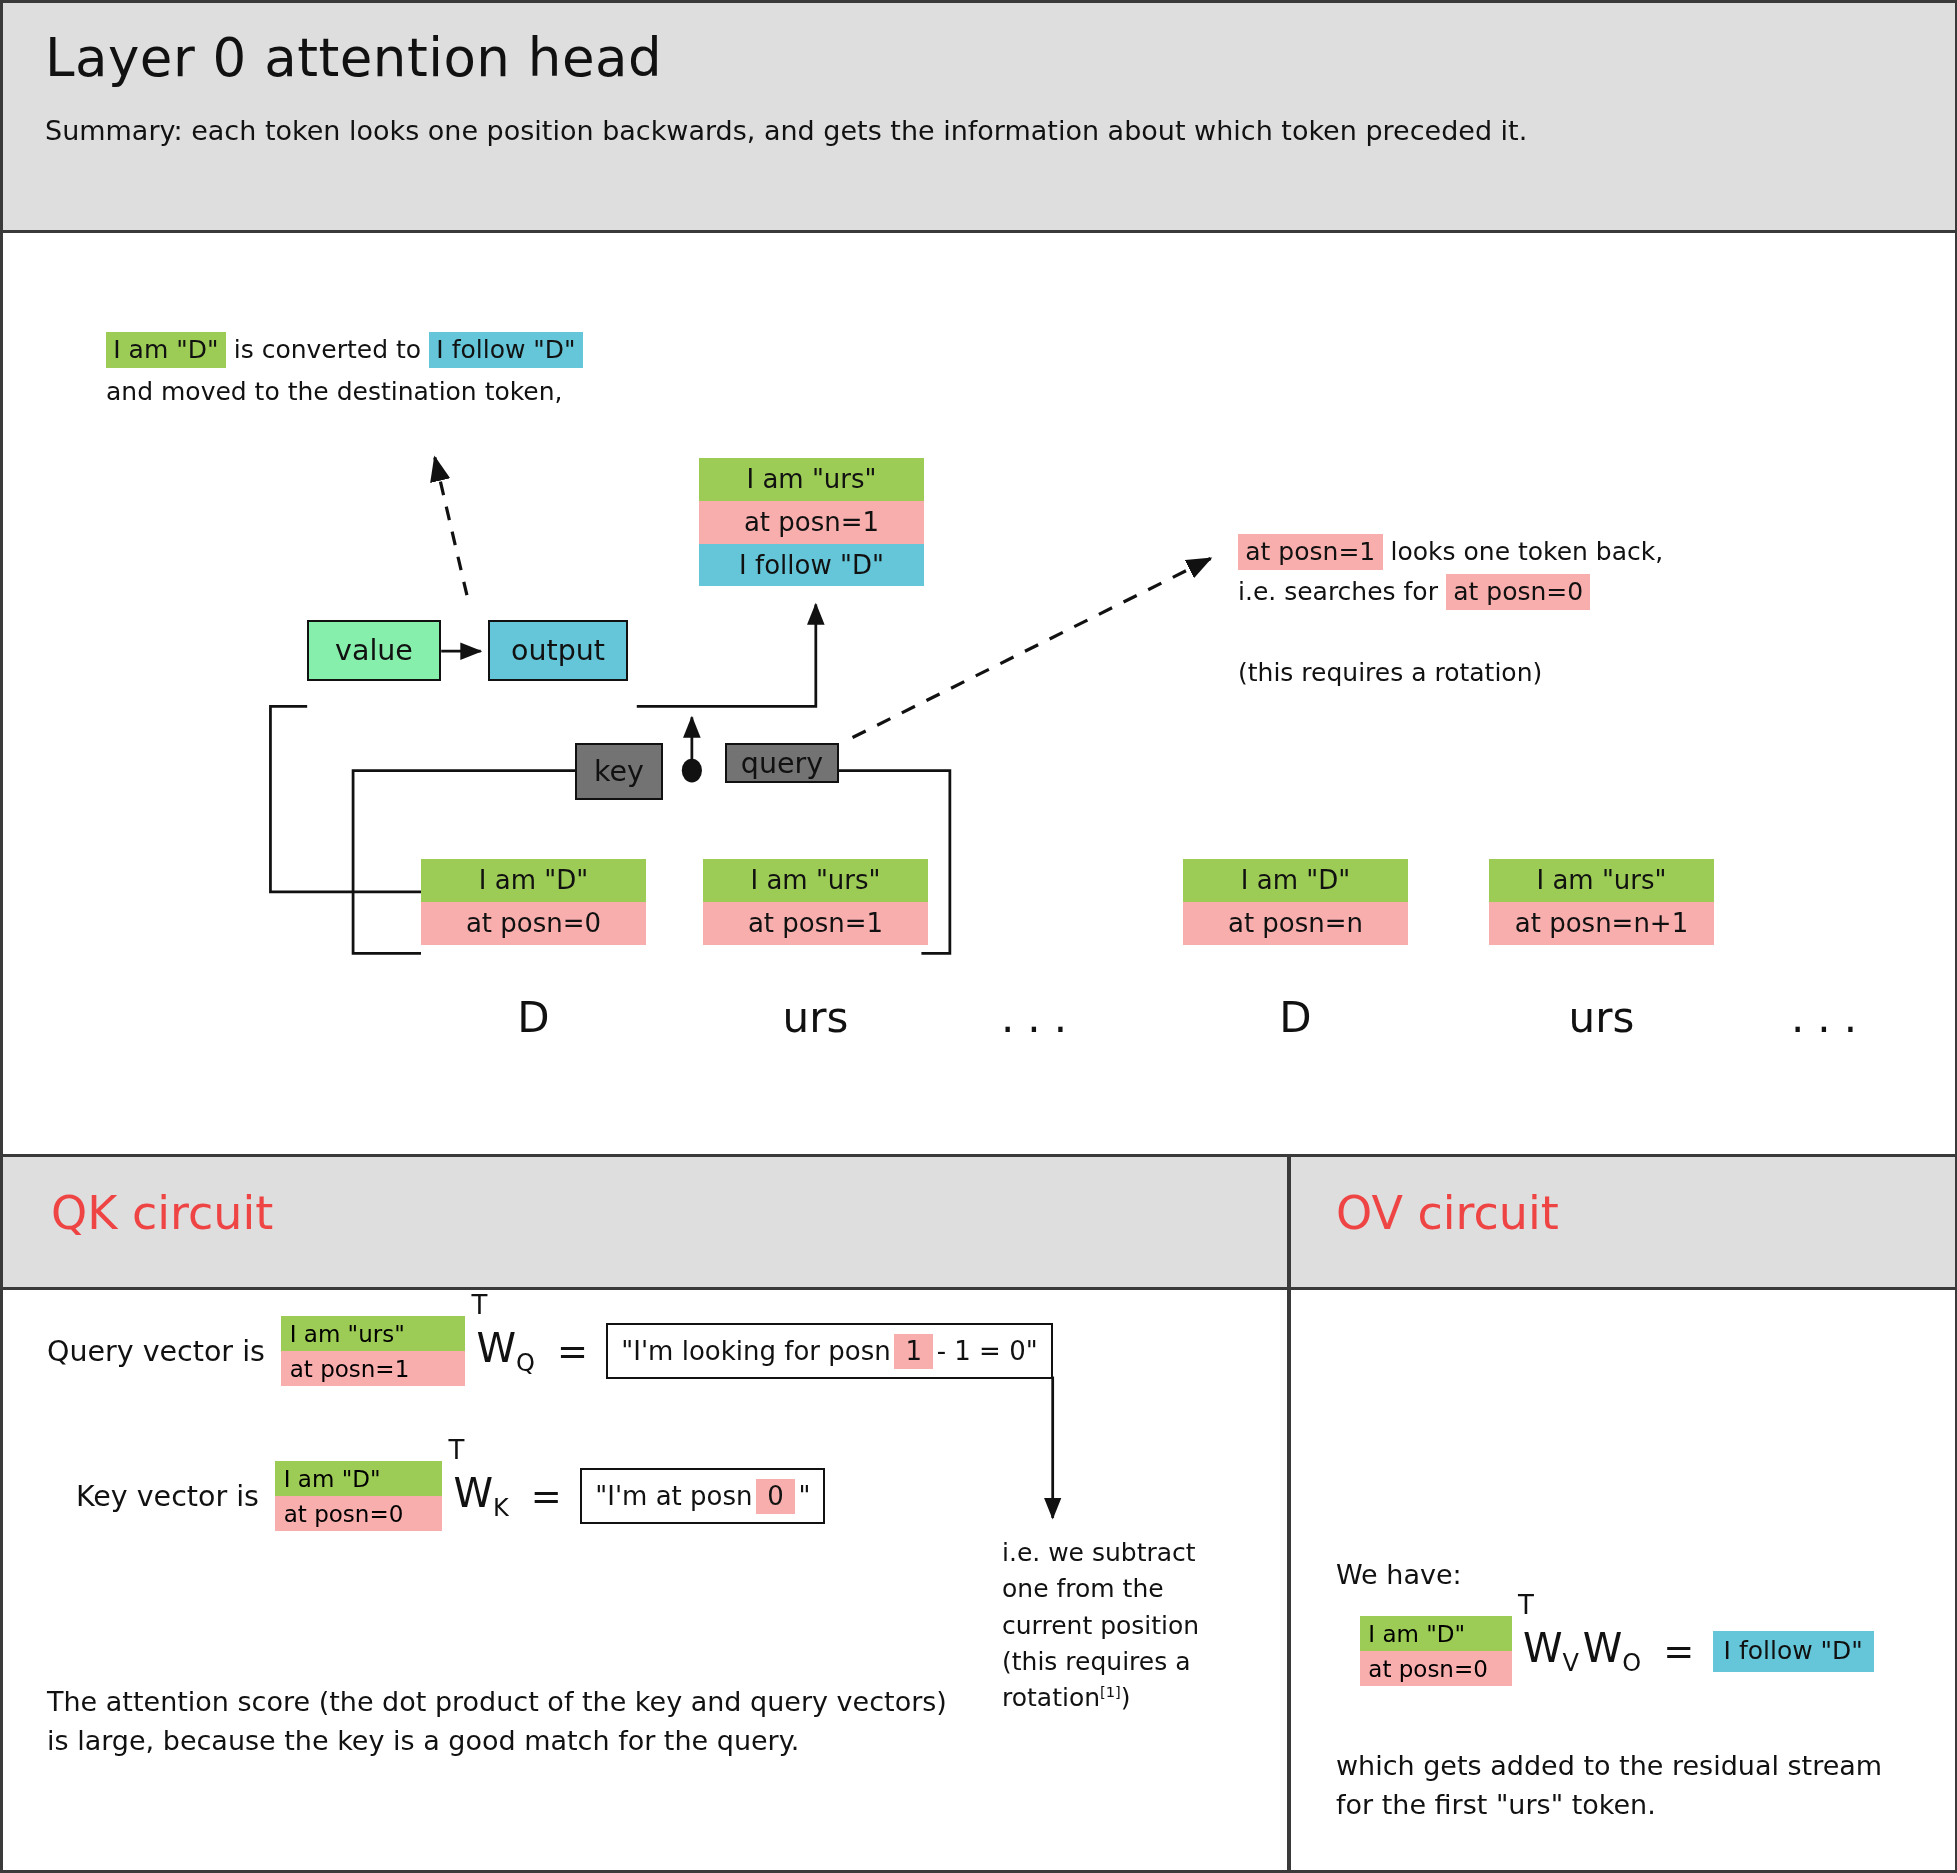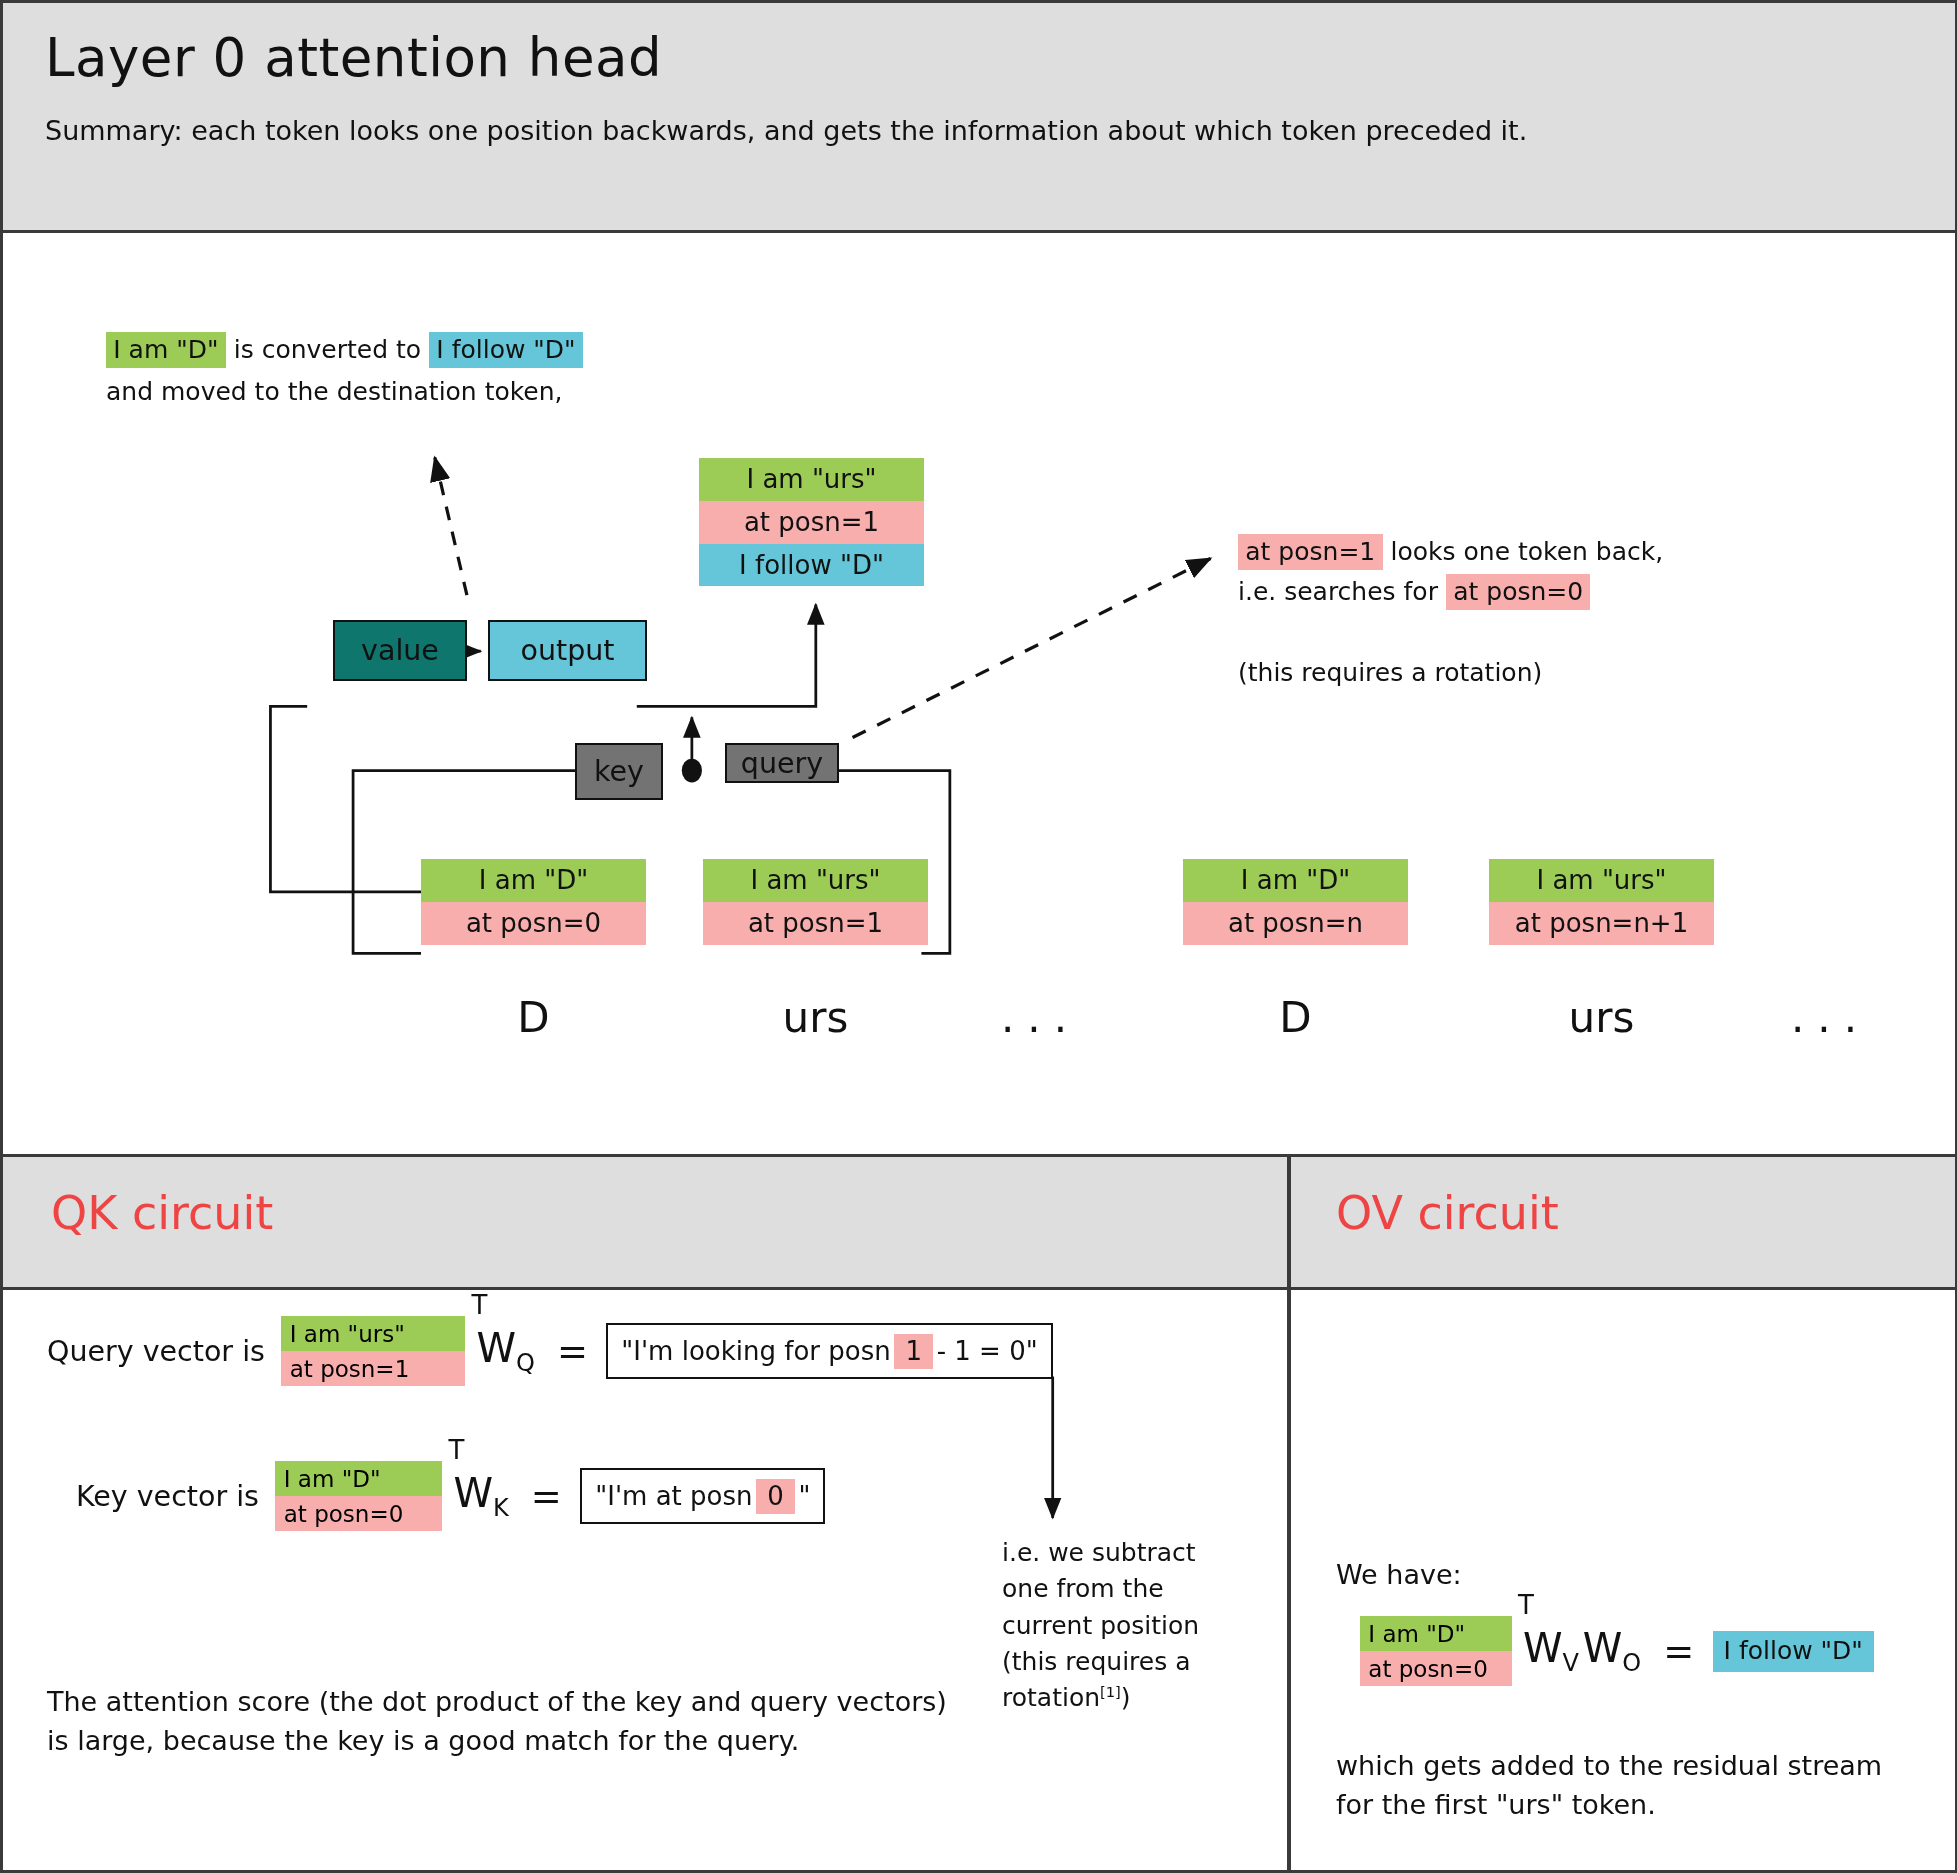--- a/index.html
+++ b/index.html
@@ -40,21 +40,21 @@
   }
   .row.green{background:#9ccc55;}
   .row.pink{background:#f9aeae;}
   .row.blue{background:#64c6d8;}
   
   .nodebox{
     position:absolute;box-sizing:border-box;border:2.3px solid #111;
     display:flex;align-items:center;justify-content:center;
     font-size:28.5px;color:#111;
   }
-  .nodebox.green{background:#0f766e;margin-left:26px;}
+  .nodebox.green{background:#86efac;}
   .nodebox.blue{background:#64c6d8;}
   .nodebox.pink{background:#737373;}
   
   .tokenlabel{position:absolute;font-size:42px;color:#111;text-align:center;}
   
   #wires{position:absolute;left:0;top:0;width:1958px;height:1873px;pointer-events:none;}
   
   #qk-band{left:0;top:1151px;width:1284px;height:136px;border-top:3.7px solid #3a3a3a;border-bottom:3.7px solid #3a3a3a;}
   #ov-band{left:1284px;top:1151px;width:674px;height:136px;border-top:3.7px solid #3a3a3a;border-bottom:3.7px solid #3a3a3a;}
   #divider{position:absolute;left:1284px;top:1151px;width:3.7px;height:719px;background:#3a3a3a;}
@@ -129,21 +129,21 @@
     <div style="margin-top:3.7px;">
       <span>i.e. searches for</span>
       <span class="chip pink">at posn=0</span>
     </div>
     <div style="margin-top:45px;">(this requires a rotation)</div>
   </div>
 
   <div class="nodebox green" style="left:304px;top:617px;width:134px;height:61px;">
     <span>value</span>
   </div>
-  <div class="nodebox blue" style="left:485px;top:617px;width:159px;height:61px;">
+  <div class="nodebox blue" style="left:485px;top:617px;width:140px;height:61px;">
     <span>output</span>
   </div>
   <div class="nodebox pink" style="left:572px;top:740px;width:88px;height:57px;">
     <span>key</span>
   </div>
   <div class="nodebox pink" style="left:722px;top:740px;width:114px;height:40px;">
     <span>query</span>
   </div>
 
   <div class="stack" style="left:696px;top:455px;width:225px;">

